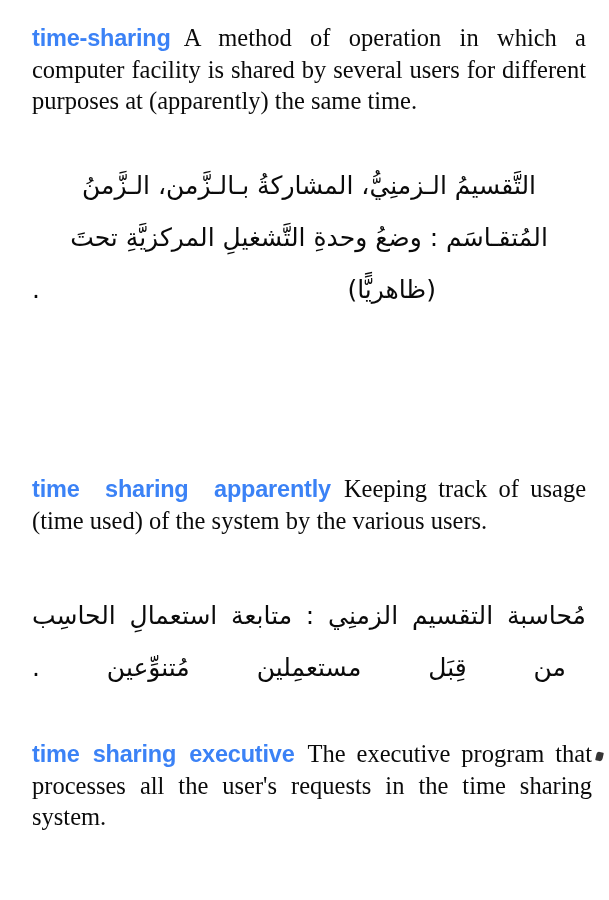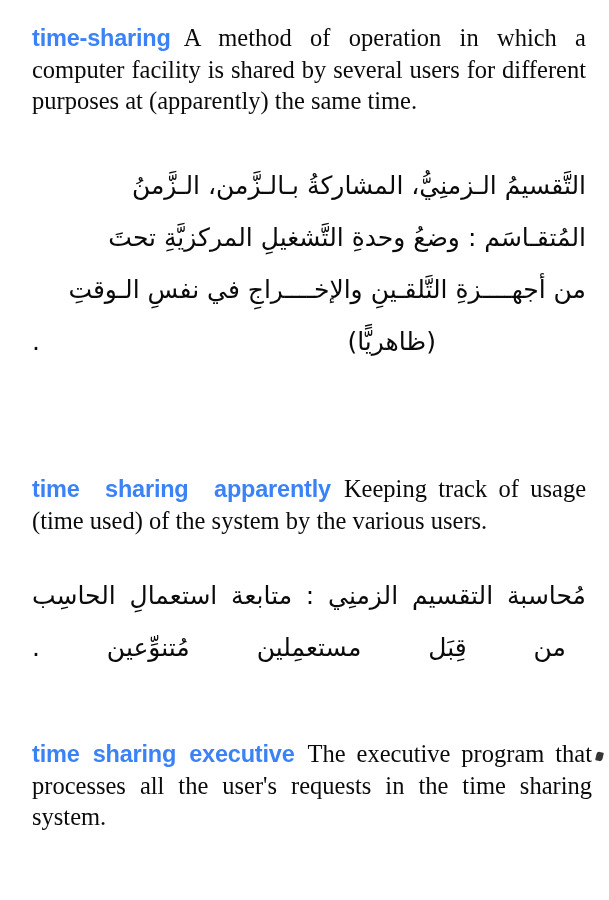--- a/index.html
+++ b/index.html
@@ -68,29 +68,29 @@
     line-height: 52px;
     color: #0a0a0a;
     margin: 0;
   }
   .arabic .ln {
     display: block;
     white-space: nowrap;
   }
   .arabic .ln.stretch {
     display: flex;
-    justify-content: flex-start;
+    justify-content: center;
   }
   .arabic .ln.stretch > span { display: inline-block; }
 
   
   .p-e1-def  { position: absolute; left: 0;  top: 22px;  width: 554px; }
   .p-e1-ar   { position: absolute; left: 0;  top: 160px; width: 554px; }
   .p-e2-def  { position: absolute; left: 0;  top: 473px; width: 554px; }
-  .p-e2-ar   { position: absolute; left: 0;  top: 570px; width: 554px; }
+  .p-e2-ar   { position: absolute; left: 0;  top: 590px; width: 554px; }
   .p-e3-def  { position: absolute; left: 0;  top: 738px; width: 560px; }
 
   .ar-l1 { width: 100%; }
   .ar-l5 { text-align: center; padding-right: 150px; }
 
   .ar2-l1 { text-align: right; }
   .ar2-l2 { text-align: left; padding-right: 20px; }
 
   
   .scan-mark {
@@ -115,23 +115,20 @@
       <p class="def-block"><span class="headword">time-sharing</span><span class="gap-after-head"></span><span>A method of operation in which a computer facility is shared by several users for different purposes at (apparently) the same time.</span></p>
     </div>
 
     <div class="arabic p-e1-ar">
       <span class="ln stretch ar-l1">
           <span>التَّقسيمُ الـزمنِيُّ، المشاركةُ بـالـزَّمن، الـزَّمنُ</span>
         </span>
       <span class="ln stretch">
           <span>المُتقـاسَم : وضعُ وحدةِ التَّشغيلِ المركزيَّةِ تحتَ</span>
         </span>
-      <span class="ln stretch">
-          <span>من أجهــــزةِ التَّلقـينِ والإخــــراجِ في نفسِ الـوقتِ</span>
-        </span>
       <span class="ln ar-l5">(ظاهريًّا) .</span>
     </div>
 
     <div class="entry p-e2-def">
       <p class="def-block"><span class="headword spaced">time sharing apparently</span><span class="gap-after-head"></span><span>Keeping track of usage (time used) of the system by the various users.</span></p>
     </div>
 
     <div class="arabic p-e2-ar">
       <span class="ln ar2-l1">مُحاسبة التقسيم الزمنِي : متابعة استعمالِ الحاسِب</span>
       <span class="ln ar2-l2">من قِبَل مستعمِلين مُتنوِّعين .</span>

